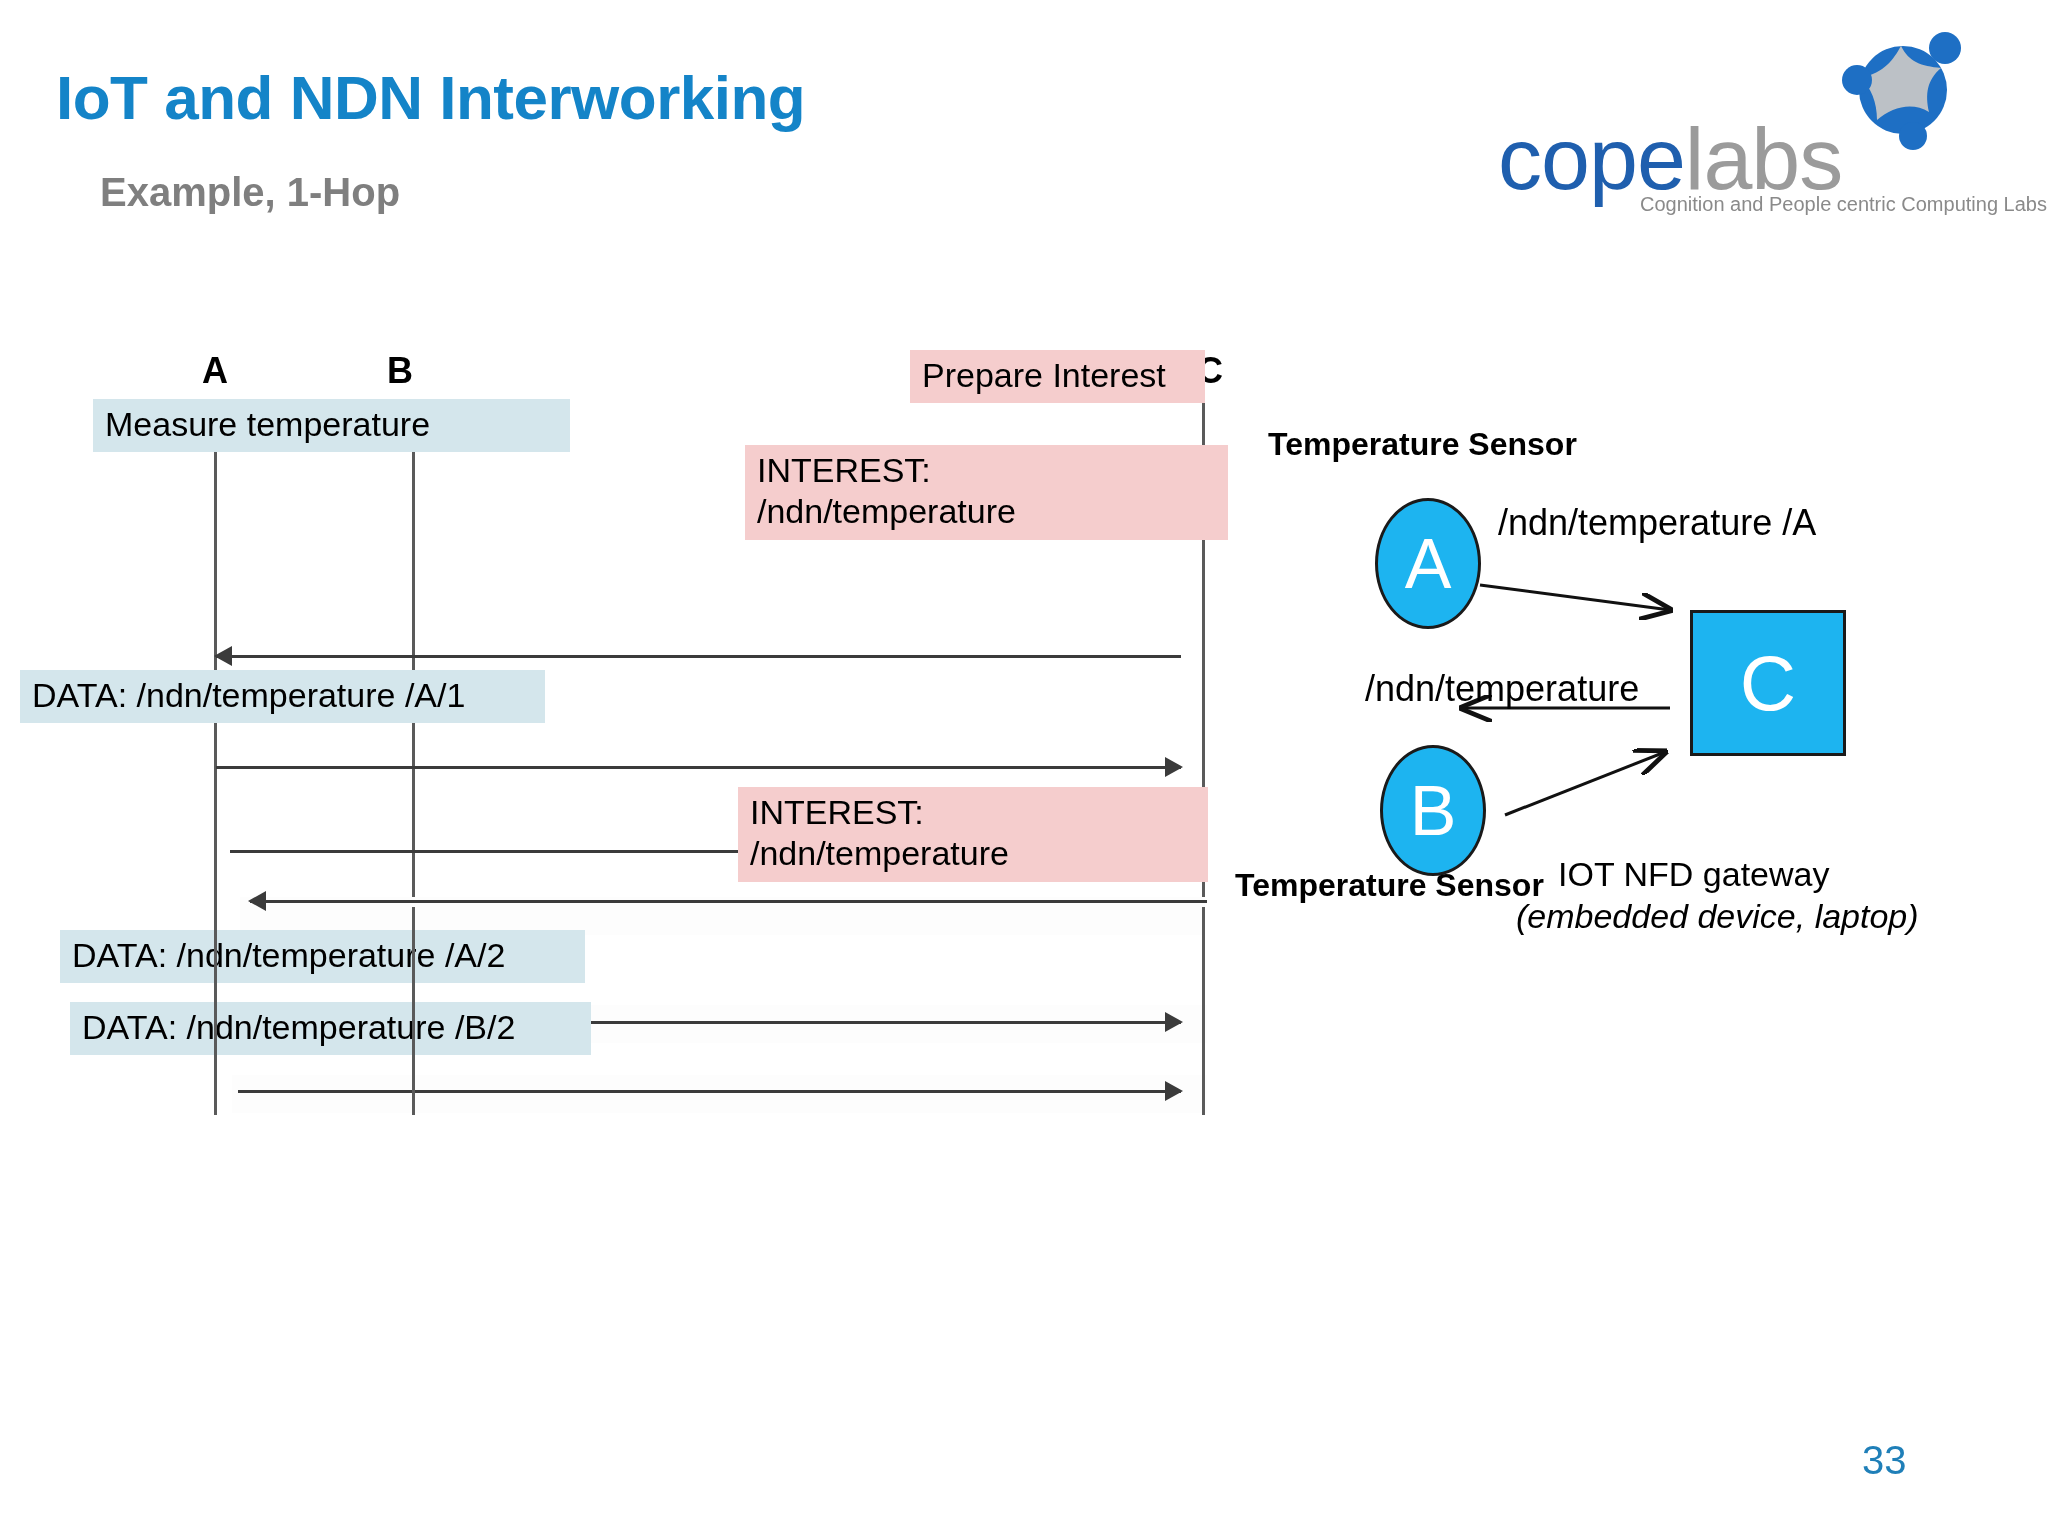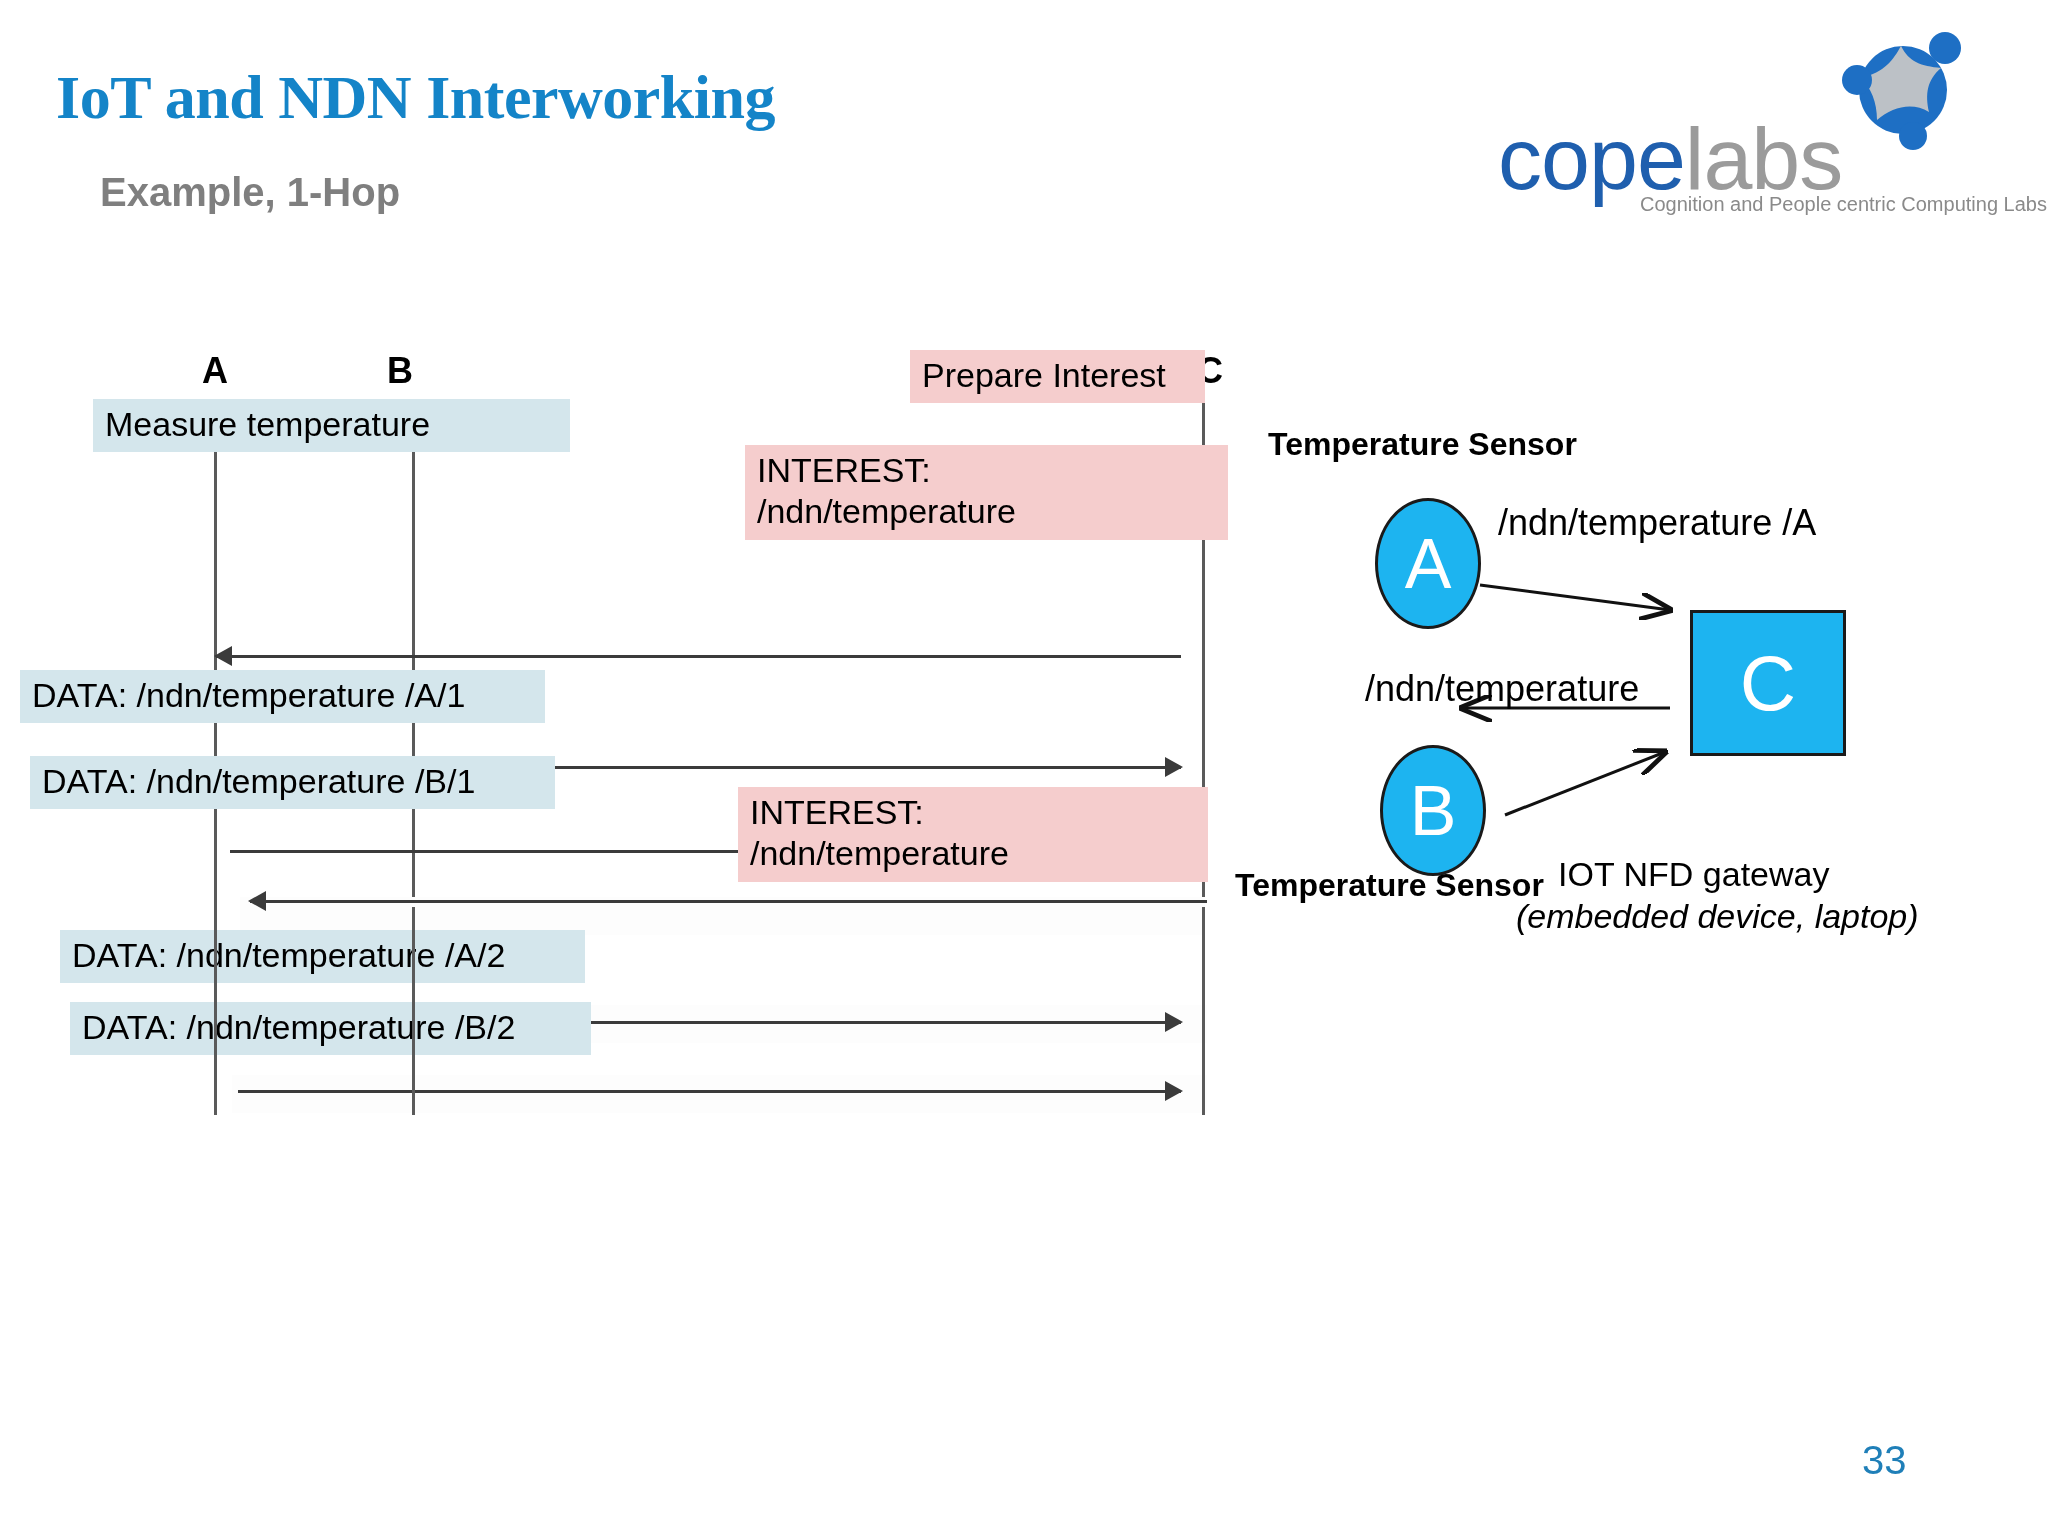--- a/index.html
+++ b/index.html
@@ -19,21 +19,20 @@
   
   #slide-title {
     position: absolute;
     left: 56px;
     top: 62px;
     font-size: 62px;
     font-weight: bold;
     color: #1484c8;
     letter-spacing: -0.5px;
     white-space: nowrap;
-    font-family: Liberation Serif, serif;
   }
   #slide-subtitle {
     position: absolute;
     left: 100px;
     top: 170px;
     font-size: 40px;
     font-weight: bold;
     color: #7f7f7f;
     white-space: nowrap;
   }
@@ -234,21 +233,20 @@
   <div class="arrow left" style="left:216px; top:295px; width:965px;">
       <span class="head"></span>
     </div>
 
   <div class="msgbox blue" style="left:20px; top:310px; width:525px;">DATA: /ndn/temperature /A/1</div>
 
   <div class="arrow right" style="left:216px; top:406px; width:965px;">
       <span class="head"></span>
     </div>
 
-  <div class="msgbox blue" style="left:30px; top:396px; width:525px;">DATA: /ndn/temperature /B/1</div>
 
   <div class="arrow right" style="left:230px; top:490px; width:951px;">
       <span class="head"></span>
     </div>
 
   <div class="msgbox pink" style="left:738px; top:427px; width:470px;">INTEREST:
 /ndn/temperature</div>
 
   <div class="msgbox whiteband" style="left:240px; top:537px; width:965px; height:38px;"></div>
   <div class="arrow left" style="left:250px; top:540px; width:957px;">

